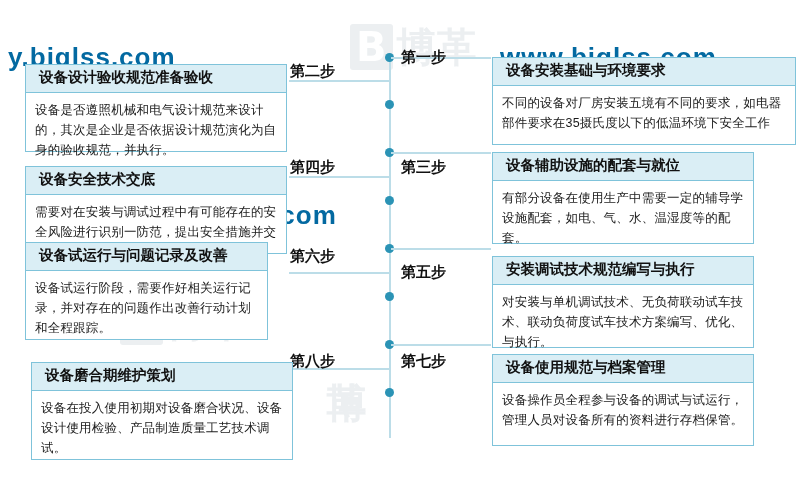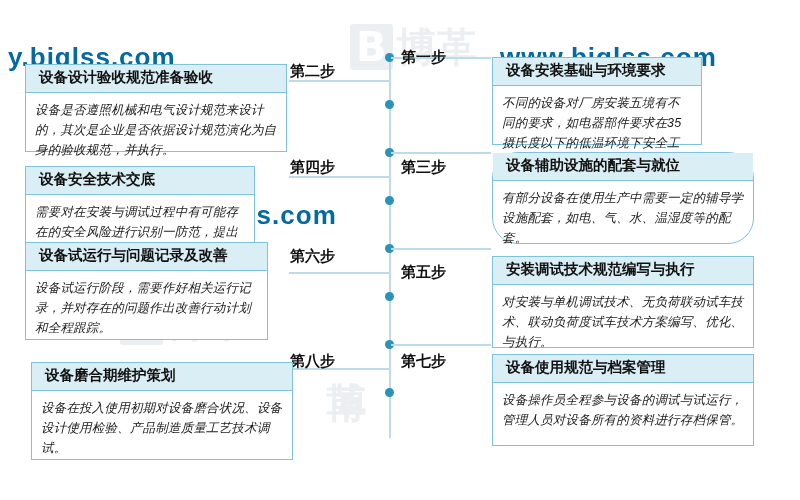--- a/index.html
+++ b/index.html
@@ -113,21 +113,20 @@
     padding: 5px 8px 6px 13px;
     line-height: 1.1;
     white-space: nowrap;
   }
   .card-body {
     font-size: 12.5px;
     color: #1a1a1a;
     line-height: 1.62;
     padding: 7px 9px 8px 9px;
     letter-spacing: 0.2px;
-    font-style: italic;
   }
 </style>
 </head>
 <body>
 
 <div class="wm-layer">
   <div class="wm-text" style="left:8px; top:42px;">y.biglss.com</div>
   <div class="wm-text" style="left:500px; top:42px;">www.biglss.com</div>
   <div class="wm-text" style="left:120px; top:200px;">www.biglss.com</div>
 
@@ -170,41 +169,41 @@
   <div class="step-label" style="left:401px; top:247px;margin-top:16px;">第五步</div>
   <div class="step-label" style="left:290px; top:247px;">第六步</div>
   <div class="step-label" style="left:401px; top:352px;">第七步</div>
   <div class="step-label" style="left:290px; top:352px;">第八步</div>
 
   <div class="card" style="left:25px; top:64px; width:262px; height:88px;">
     <div class="card-title">设备设计验收规范准备验收</div>
     <div class="card-body">设备是否遵照机械和电气设计规范来设计的，其次是企业是否依据设计规范演化为自身的验收规范，并执行。</div>
   </div>
 
-  <div class="card" style="left:25px; top:166px; width:230px; height:88px;">
+  <div class="card" style="left:25px; top:166px; width:262px; height:88px;">
     <div class="card-title">设备安全技术交底</div>
     <div class="card-body">需要对在安装与调试过程中有可能存在的安全风险进行识别一防范，提出安全措施并交与相关人员。</div>
   </div>
 
   <div class="card" style="left:25px; top:242px; width:243px; height:98px;">
     <div class="card-title">设备试运行与问题记录及改善</div>
     <div class="card-body">设备试运行阶段，需要作好相关运行记录，并对存在的问题作出改善行动计划和全程跟踪。</div>
   </div>
 
   <div class="card" style="left:31px; top:362px; width:262px; height:98px;">
     <div class="card-title">设备磨合期维护策划</div>
     <div class="card-body">设备在投入使用初期对设备磨合状况、设备设计使用检验、产品制造质量工艺技术调试。</div>
   </div>
 
-  <div class="card" style="left:492px; top:57px; width:210px; height:88px;">
+  <div class="card" style="left:492px; top:57px; width:304px; height:88px;">
     <div class="card-title">设备安装基础与环境要求</div>
     <div class="card-body">不同的设备对厂房安装五境有不同的要求，如电器部件要求在35摄氏度以下的低温环境下安全工作</div>
   </div>
 
-  <div class="card" style="left:492px; top:152px; width:262px; height:92px;border-radius:26px;">
+  <div class="card" style="left:492px; top:152px; width:262px; height:92px;">
     <div class="card-title">设备辅助设施的配套与就位</div>
     <div class="card-body">有部分设备在使用生产中需要一定的辅导学设施配套，如电、气、水、温湿度等的配套。</div>
   </div>
 
   <div class="card" style="left:492px; top:256px; width:262px; height:92px;">
     <div class="card-title">安装调试技术规范编写与执行</div>
     <div class="card-body">对安装与单机调试技术、无负荷联动试车技术、联动负荷度试车技术方案编写、优化、与执行。</div>
   </div>
 
   <div class="card" style="left:492px; top:354px; width:262px; height:92px;">

